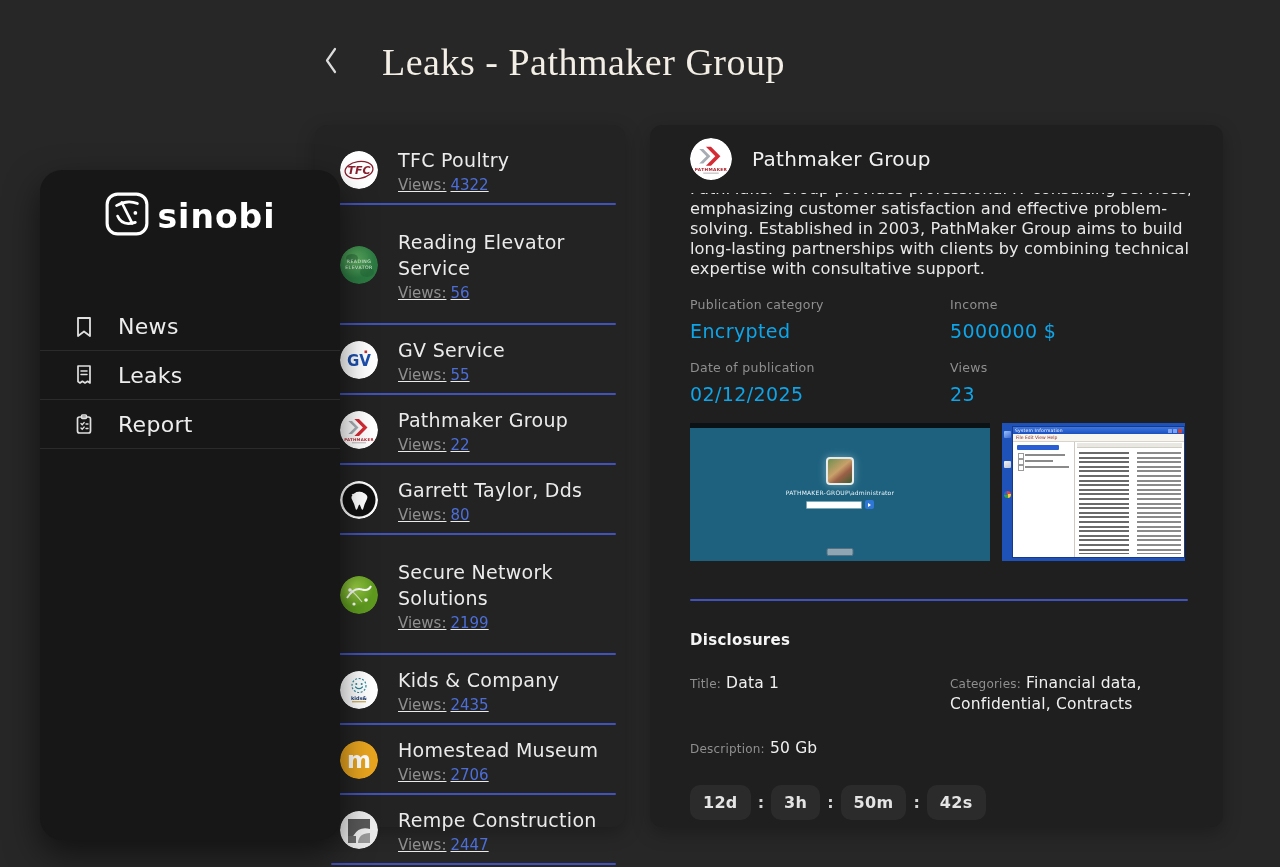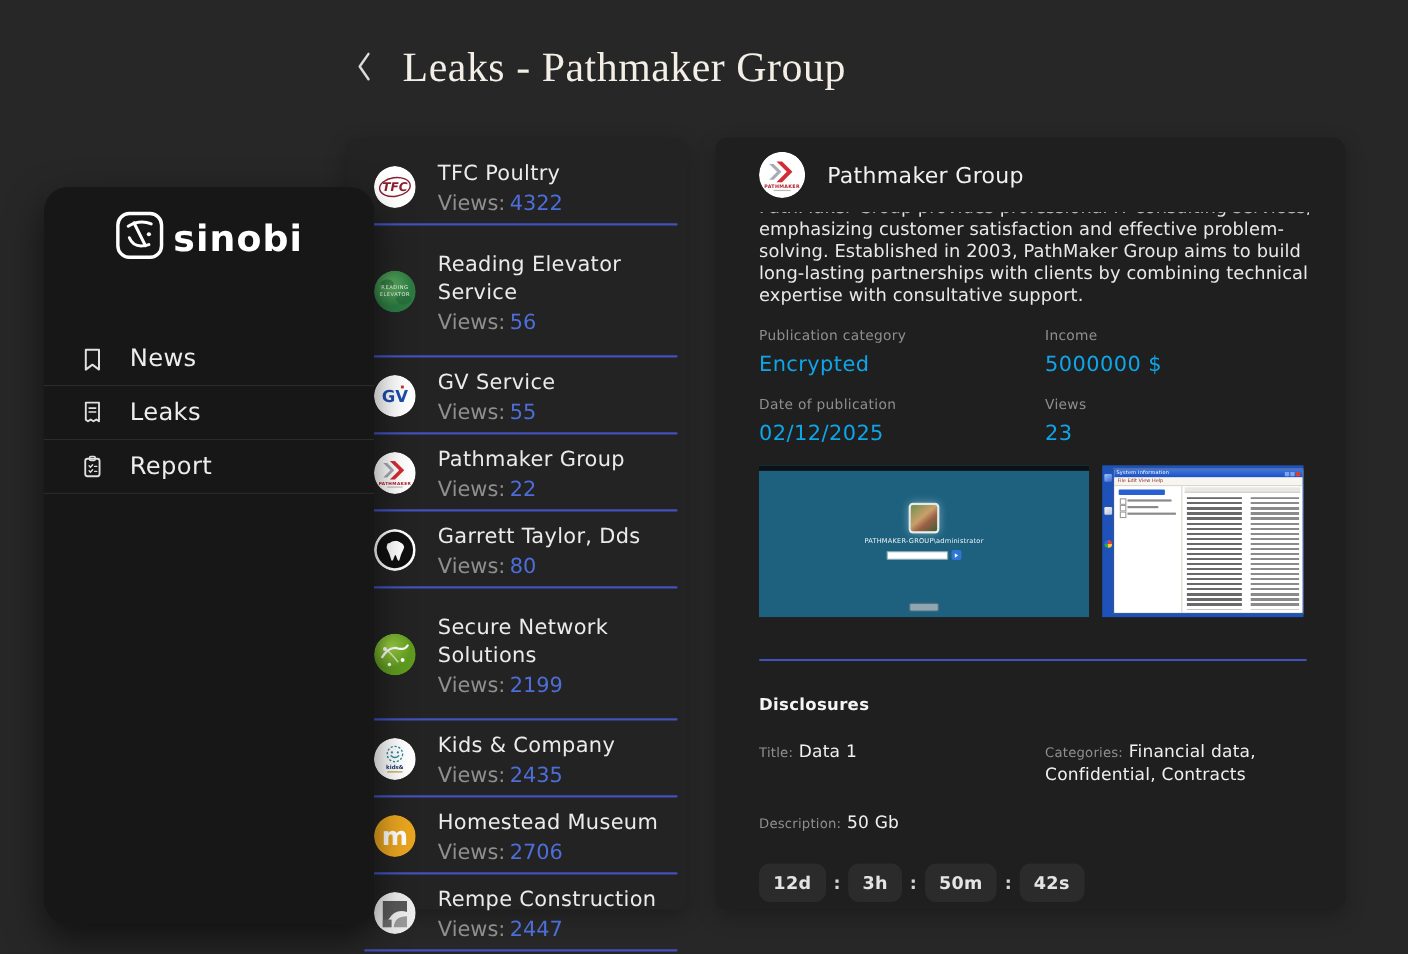--- a/index.html
+++ b/index.html
@@ -6,21 +6,21 @@
   html,body { width:1280px; height:867px; }
   body {
     background:#272727;
     font-family:"DejaVu Sans", sans-serif;
     color:#eaeaea;
     position:relative;
     overflow:hidden;
   }
 
   
-  .page-header { position:absolute; left:322px; top:40px; display:flex; align-items:center; gap:26px; }
+  .page-header { position:absolute; left:322px; top:40px; display:flex; align-items:center; gap:42px; }
   .back-btn { background:none; border:none; cursor:pointer; display:flex; align-items:center; padding:2px; }
   .page-title { font-family:"Liberation Serif","DejaVu Serif",serif; font-size:38px; font-weight:400; color:#f3efe6; letter-spacing:.5px; }
 
   
   .sidebar {
     position:absolute; left:40px; top:170px; width:300px; height:670px;
     background:#171717; border-radius:22px; z-index:5;
     box-shadow:0 14px 34px rgba(0,0,0,.55);
   }
   .brand { margin-top:18px; display:flex; align-items:center; justify-content:center; gap:7px; height:56px; }
@@ -46,21 +46,21 @@
     padding-left:25px; padding-right:10px; height:70px; cursor:pointer;
   }
   .leak-item.tall { height:120px; }
   .leak-item::after {
     content:""; position:absolute; left:16px; right:9px; bottom:0; height:2px;
     background:#4152bd; border-radius:1px;
   }
   .logo-wrap { width:38px; height:38px; flex:0 0 38px; border-radius:50%; overflow:hidden; }
   .leak-info { flex:1; min-width:0; }
   .leak-name { font-size:19px; color:#ebebeb; line-height:26px; letter-spacing:.3px; }
-  .leak-views { margin-top:3px; font-size:19px; }
+  .leak-views { margin-top:3px; font-size:15px;text-decoration:underline; }
   .views-label { color:#8f8f8f; }
   .views-count { color:#4d6ed8; margin-left:4px; }
 
   
   .detail-panel {
     position:absolute; left:650px; top:125px; width:573px; height:702px;
     background:#1f1f1f; border-radius:12px; z-index:1;
     padding:12px 35px 0 40px;
     box-shadow:0 6px 18px rgba(0,0,0,.25);
   }

